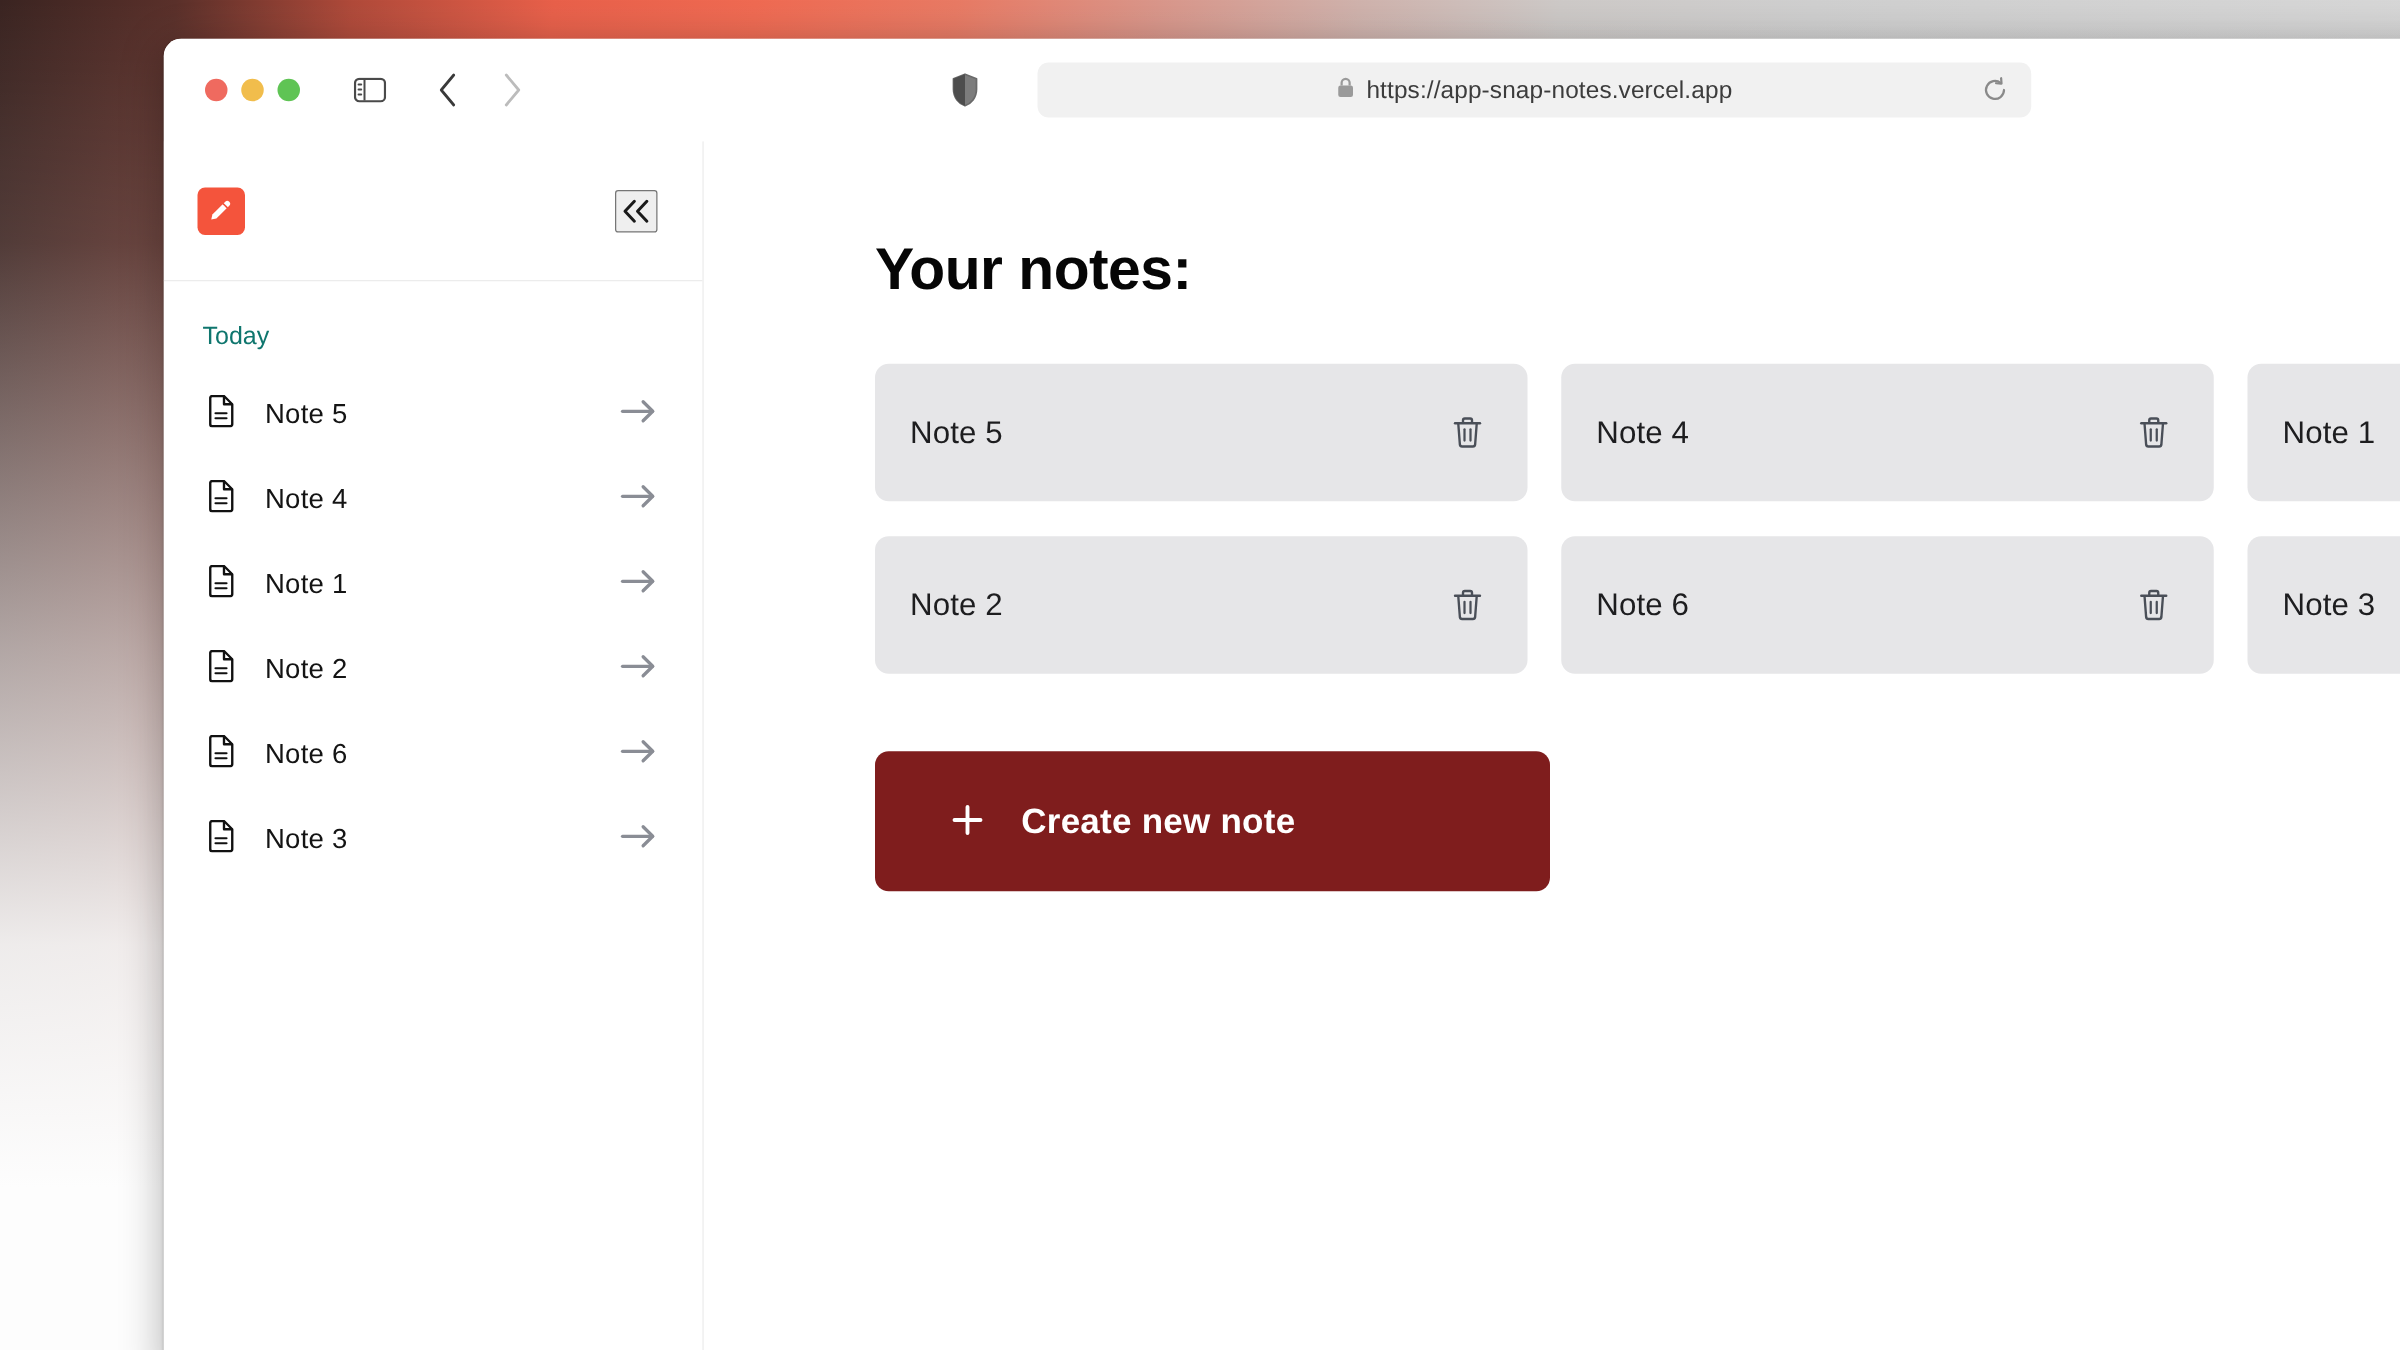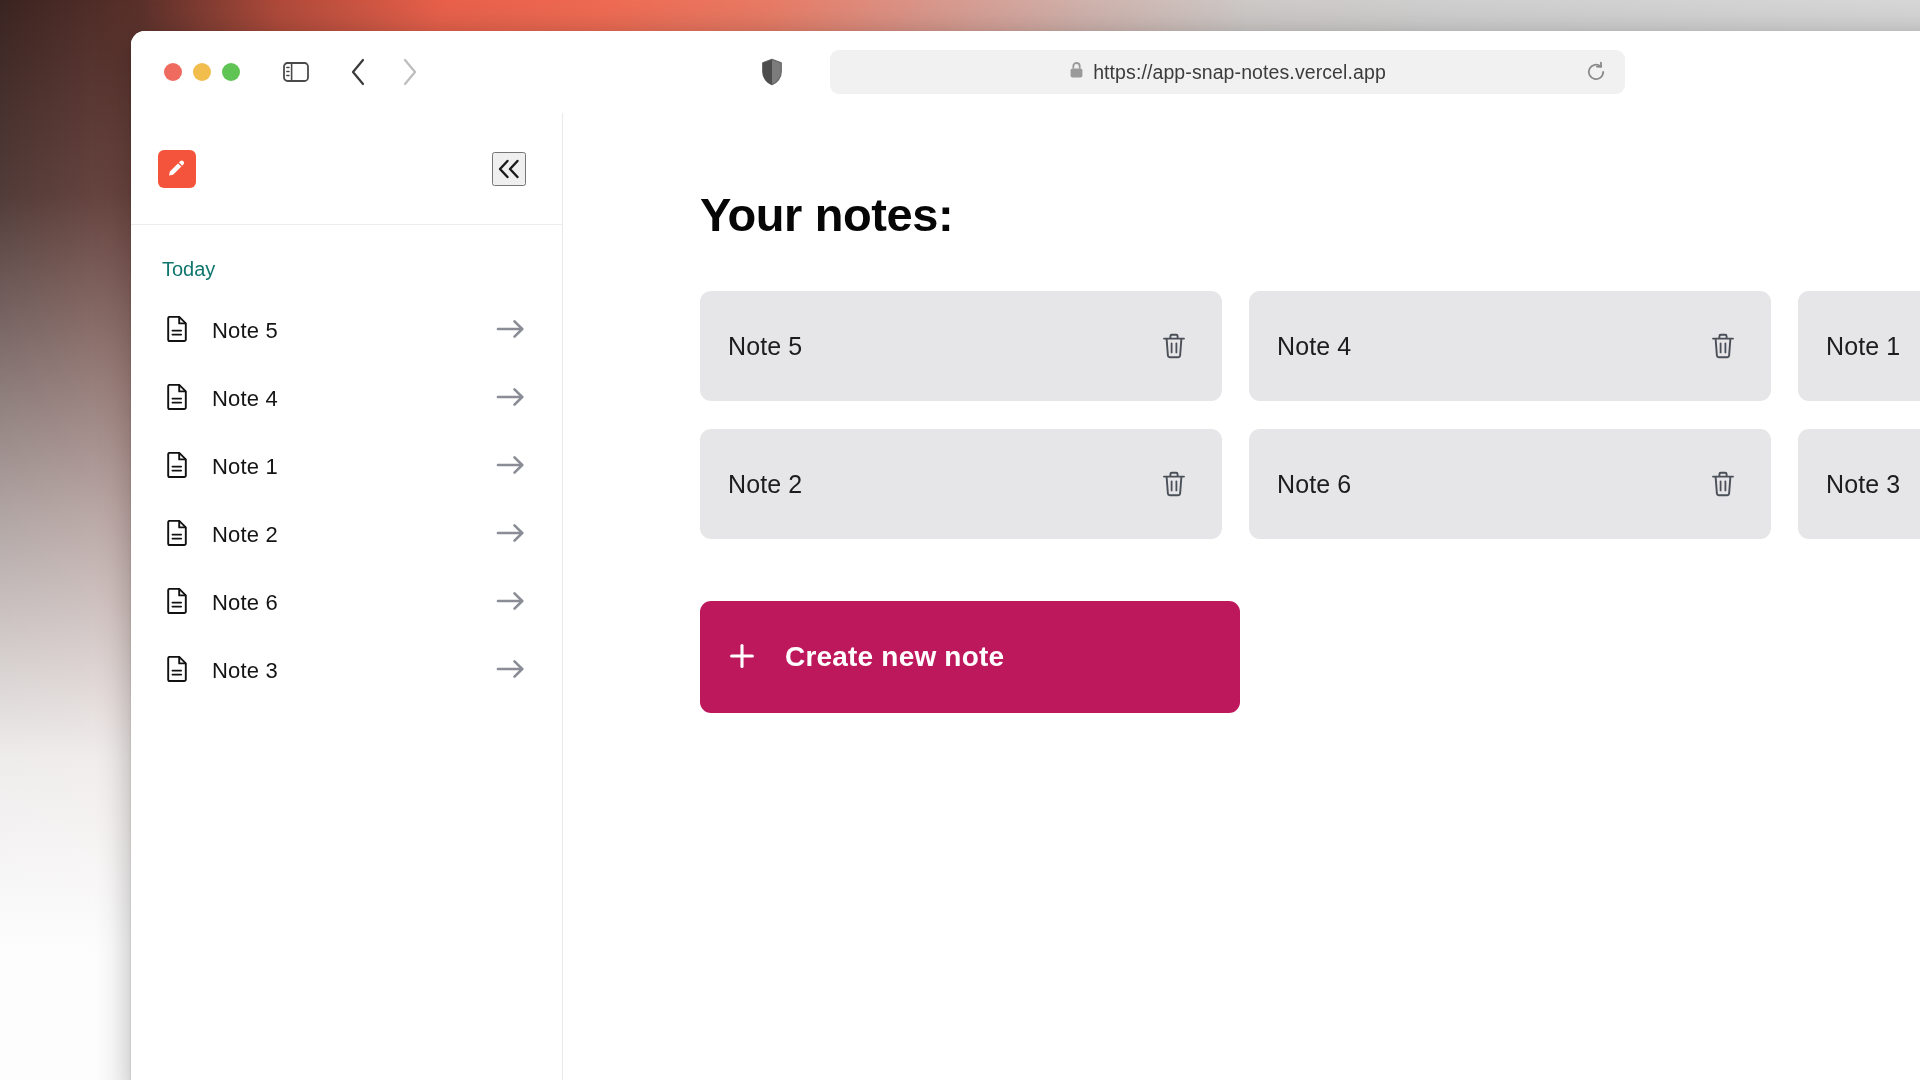--- a/index.html
+++ b/index.html
@@ -188,25 +188,25 @@
   }
   .note-card .trash-btn {
     margin-left: auto;
     width: 30px; height: 30px;
     display: flex; align-items: center; justify-content: center;
   }
 
   #create-note-btn {
     margin-top: 62px;
     width: 540px; height: 112px;
-    background: #be185d;
+    background: #7f1d1d;
     border: none;
     border-radius: 11px;
     display: flex; align-items: center;
-    padding-left: 28px;
+    padding-left: 60px;
     gap: 29px;
     cursor: default;
   }
   #create-note-btn .plus-icon { flex: 0 0 28px; }
   #create-note-btn .btn-label {
     font-size: 28px;
     font-weight: 700;
     color: #ffffff;
     letter-spacing: 0.2px;
   }

